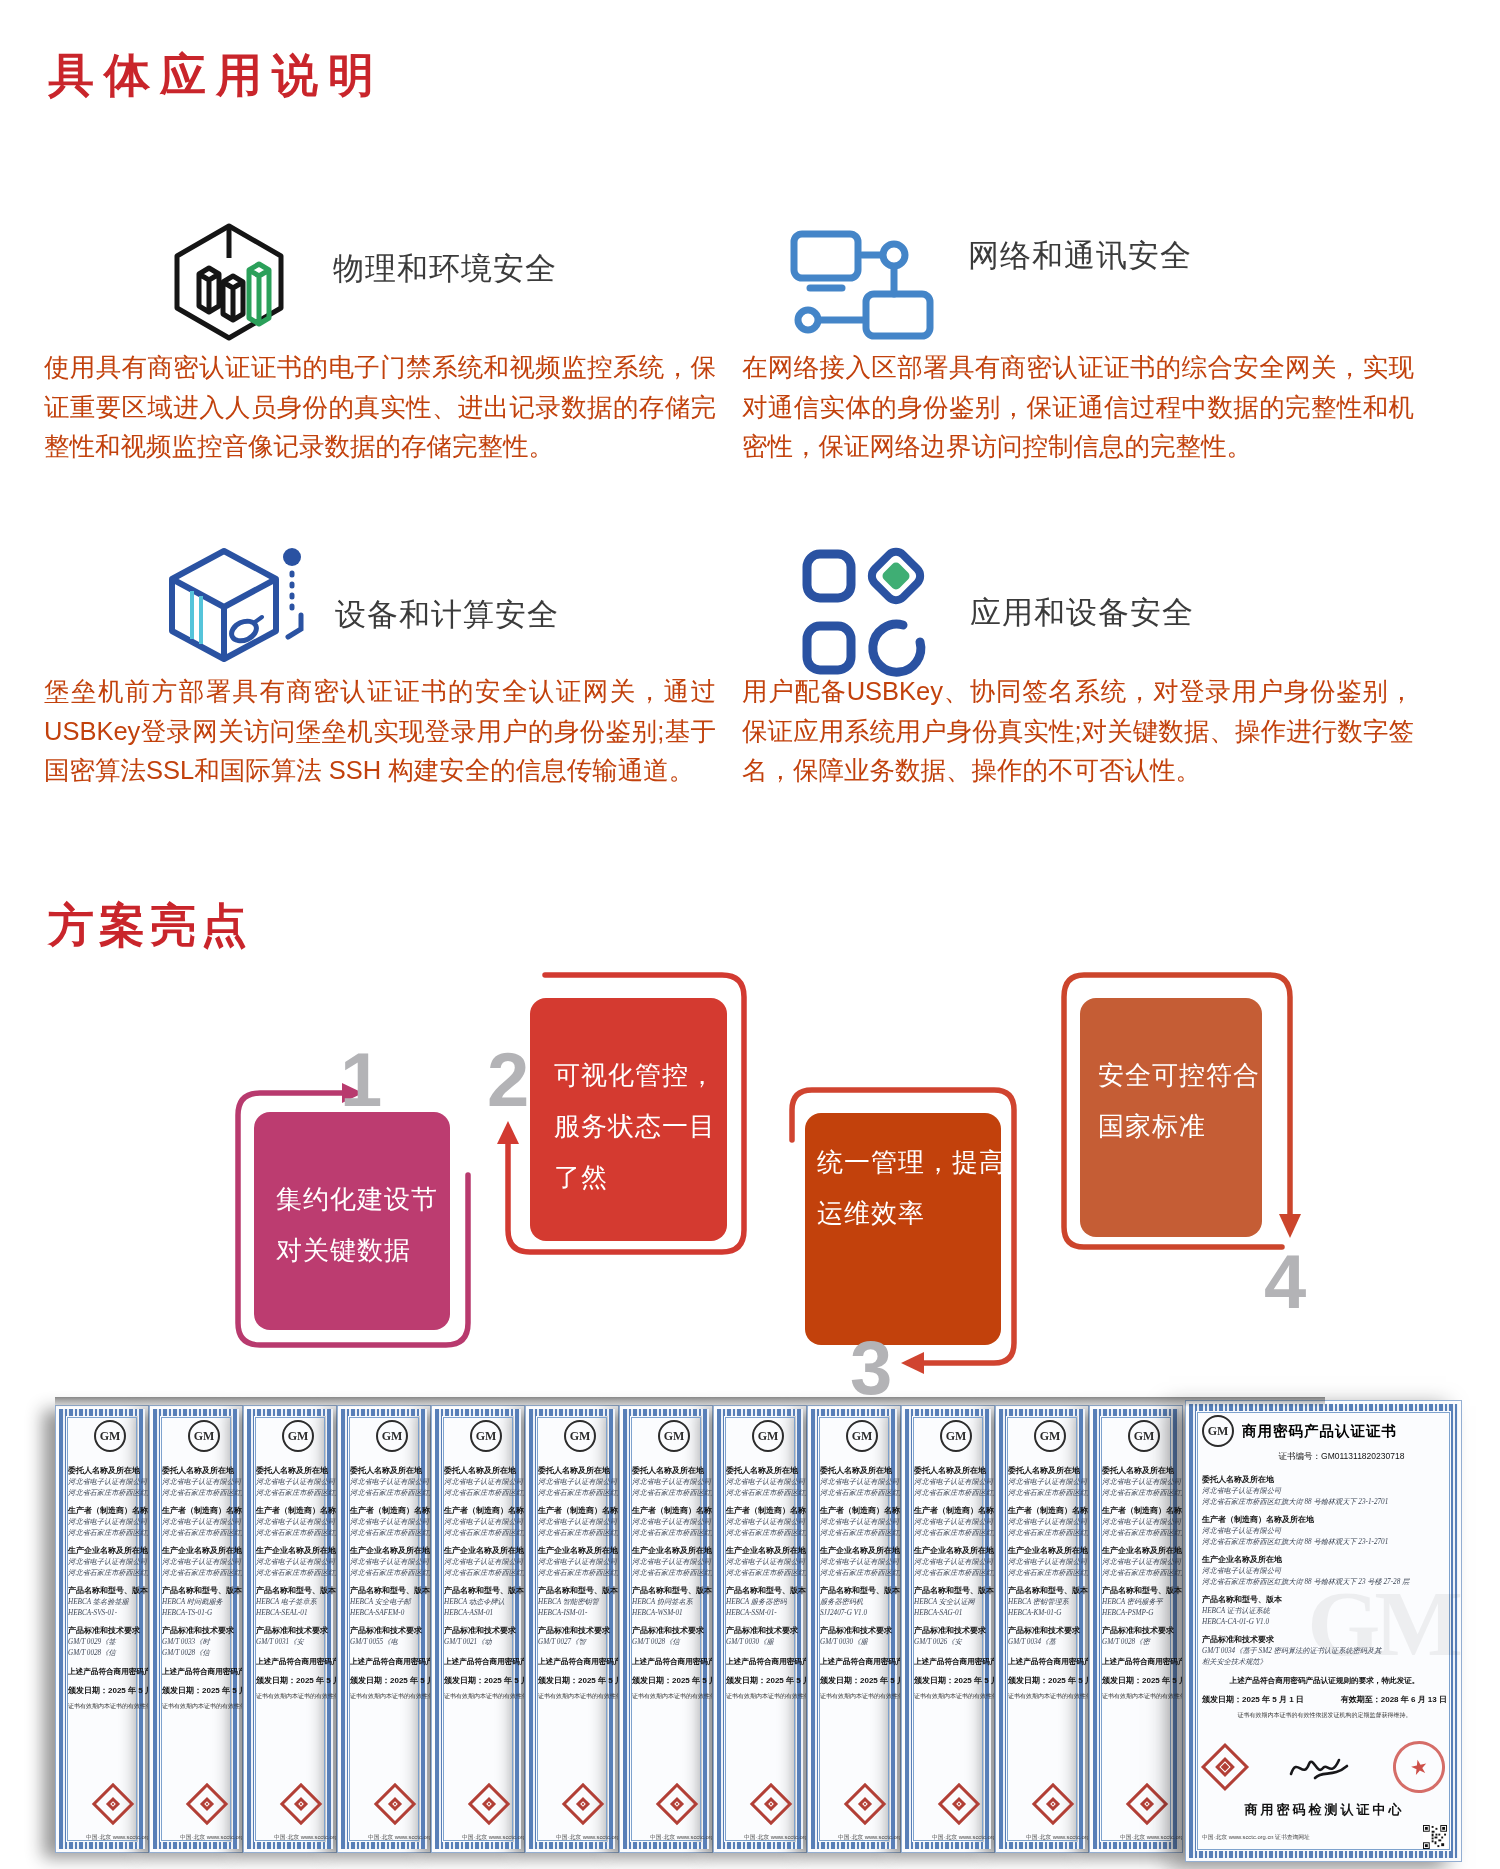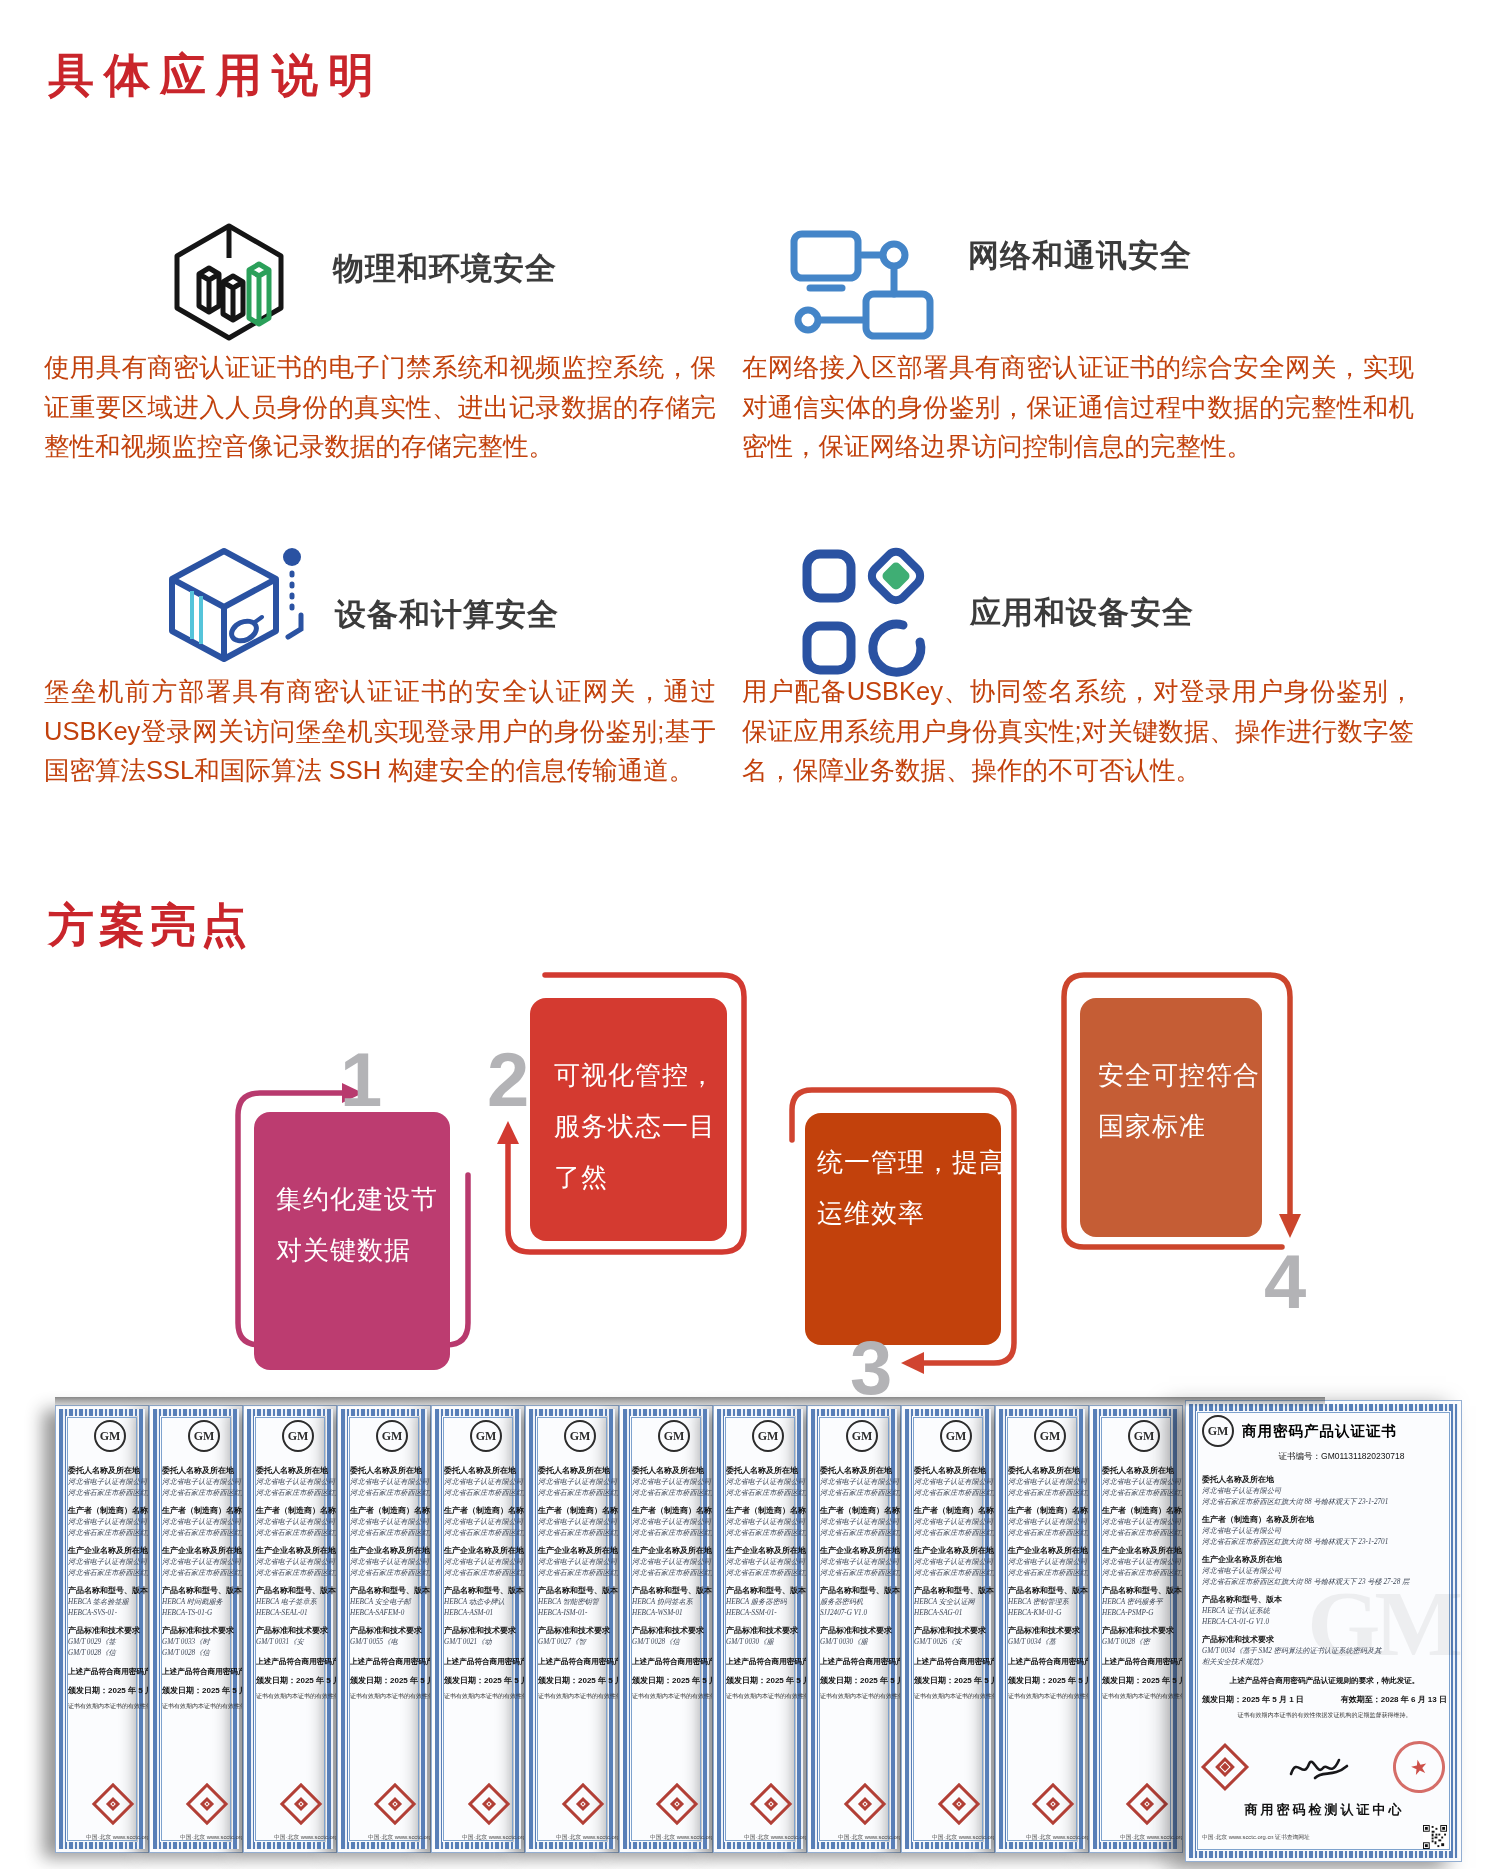--- a/index.html
+++ b/index.html
@@ -4,21 +4,21 @@
 <style>
   html,body{margin:0;padding:0}
   body{
     width:1500px;height:1869px;position:relative;background:#ffffff;
     font-family:"Liberation Sans",sans-serif;overflow:hidden;
   }
   .sec-title{
     position:absolute;margin:0;font-size:46px;font-weight:800;color:#c9252b;
     letter-spacing:10px;line-height:1.1;
   }
-  .app-h{position:absolute;margin:0;font-size:31px;font-weight:700;color:#3b3b3b;letter-spacing:1px;line-height:1.2}
+  .app-h{position:absolute;margin:0;font-size:31px;font-weight:400;color:#3b3b3b;letter-spacing:1px;line-height:1.2}
   .app-p{
     position:absolute;margin:0;width:672px;font-size:25.5px;line-height:39.5px;
     color:#c2410c;text-align:justify;
   }
   .app-icon{position:absolute}
   
   .hl-svg{position:absolute;left:0;top:0;z-index:1;pointer-events:none}
   .hl-box{position:absolute;border-radius:16px;color:#fff;z-index:2;box-sizing:border-box}
   .hl-line{font-size:26px;line-height:51px;letter-spacing:1px;white-space:nowrap}
   .hl-num{position:absolute;z-index:3;font-size:76px;font-weight:700;color:#b3b3b6;line-height:1}
@@ -153,21 +153,21 @@
   <polygon fill="#d23a31" points="497,1144 519,1144 508,1121"></polygon>
   <polygon fill="#d04430" points="924,1352 924,1374 901,1363"></polygon>
   <polygon fill="#cc452c" points="1279,1214 1301,1214 1290,1238"></polygon>
 </svg>
 
 <div class="hl-num" style="left:340px;top:1042px">1</div>
 <div class="hl-num" style="left:487px;top:1042px">2</div>
 <div class="hl-num" style="left:850px;top:1330px">3</div>
 <div class="hl-num" style="left:1264px;top:1244px">4</div>
 
-<div class="hl-box" style="left:254px;top:1112px;width:196px;height:258px;background:#bc3c70;padding:62px 0 0 22px">
+<div class="hl-box" style="left:254px;top:1112px;width:196px;height:218px;background:#bc3c70;padding:62px 0 0 22px">
   <div class="hl-line">集约化建设节</div>
   <div class="hl-line">对关键数据</div>
 </div>
 <div class="hl-box" style="left:530px;top:998px;width:197px;height:243px;background:#d43a30;padding:52px 0 0 24px">
   <div class="hl-line">可视化管控，</div>
   <div class="hl-line">服务状态一目</div>
   <div class="hl-line">了然</div>
 </div>
 <div class="hl-box" style="left:805px;top:1113px;width:196px;height:232px;background:#c2410c;padding:24px 0 0 12px">
   <div class="hl-line">统一管理，提高</div>

